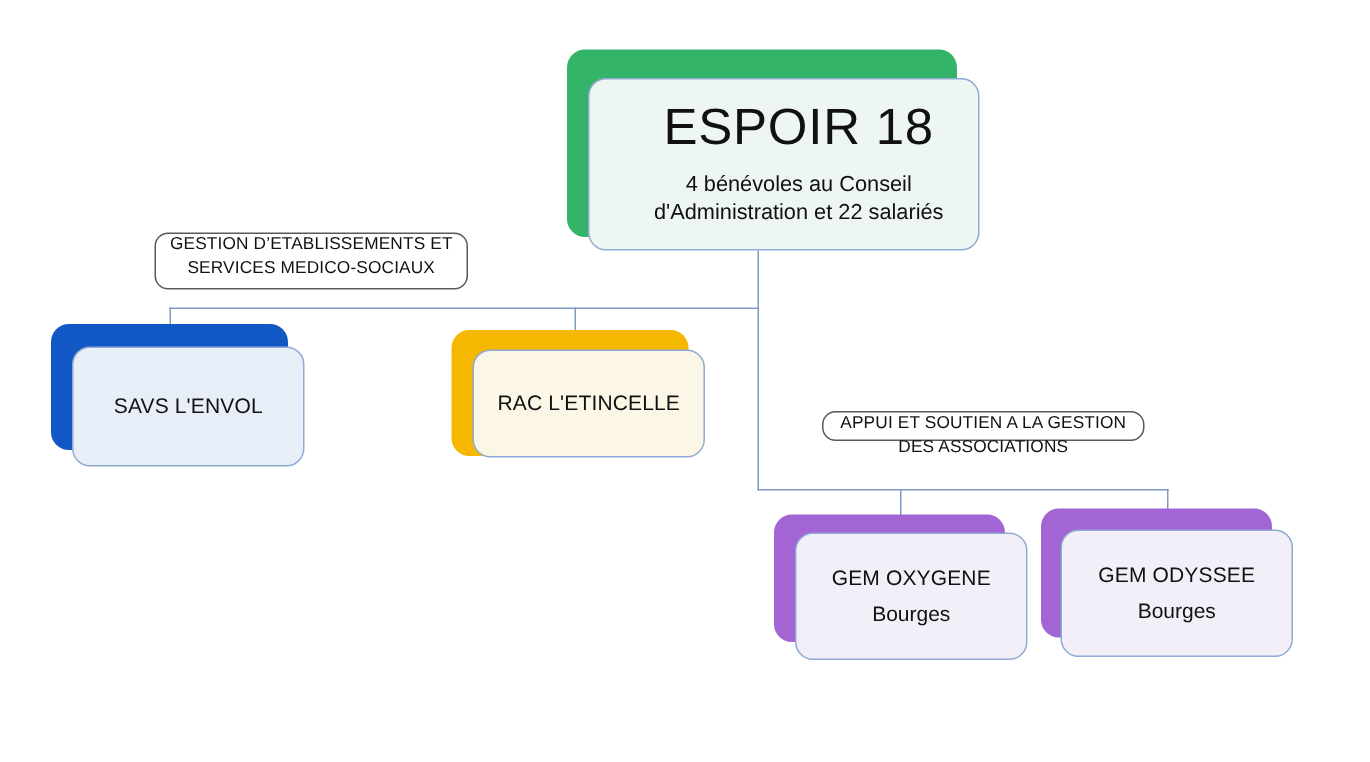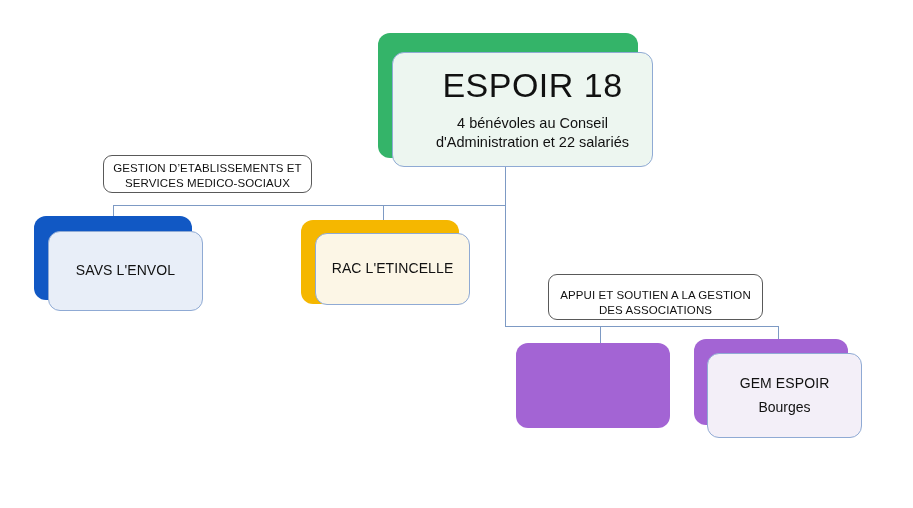--- a/index.html
+++ b/index.html
@@ -63,21 +63,21 @@
     margin-top: 10px;
   }
   
   .label-box {
     position: absolute;
     background: #ffffff;
     border: 1.4px solid #595959;
     border-radius: 9px;
     box-sizing: border-box;
     display: flex;
-    align-items: flex-end;
+    align-items: flex-start;
     justify-content: center;
     text-align: center;
     color: #111111;
     font-size: 11.5px;
     line-height: 1.35;
     letter-spacing: 0.1px;
   }
 </style>
 </head>
 <body>
@@ -109,26 +109,30 @@
   <div class="shadow-rect" style="left:34px; top:216px; width:158px; height:84px; background:#1158C4;"></div>
   <div class="card" style="left:48px; top:231px; width:155px; height:80px; background:#E8EEF8;">
     <div class="card-title">SAVS L'ENVOL</div>
   </div>
 
   <div class="shadow-rect" style="left:301px; top:220px; width:158px; height:84px; background:#F5B700;"></div>
   <div class="card" style="left:315px; top:233px; width:155px; height:72px; background:#FCF6E6;">
     <div class="card-title">RAC L'ETINCELLE</div>
   </div>
 
-  <div class="label-box" style="left:548px; top:274px; width:215px; height:46px;">
+  <div class="label-box" style="left:548px; top:274px; width:215px; height:20px;">
     <span style="white-space: pre-line;">APPUI ET SOUTIEN A LA GESTION
 DES ASSOCIATIONS</span>
   </div>
 
   <div class="shadow-rect" style="left:516px; top:343px; width:154px; height:85px; background:#A364D4;"></div>
+  <div class="card" style="left:530px; top:355px; width:155px; height:85px; background:#F3EFF8;">
+    <div class="card-title">GEM OXYGENE</div>
+    <div class="card-sub">Bourges</div>
+  </div>
 
   <div class="shadow-rect" style="left:694px; top:339px; width:154px; height:86px; background:#A364D4;"></div>
   <div class="card" style="left:707px; top:353px; width:155px; height:85px; background:#F3EFF8;">
-    <div class="card-title">GEM ESPOIR</div>
+    <div class="card-title">GEM ODYSSEE</div>
     <div class="card-sub">Bourges</div>
   </div>
 
 </div>
 
 </body></html>

